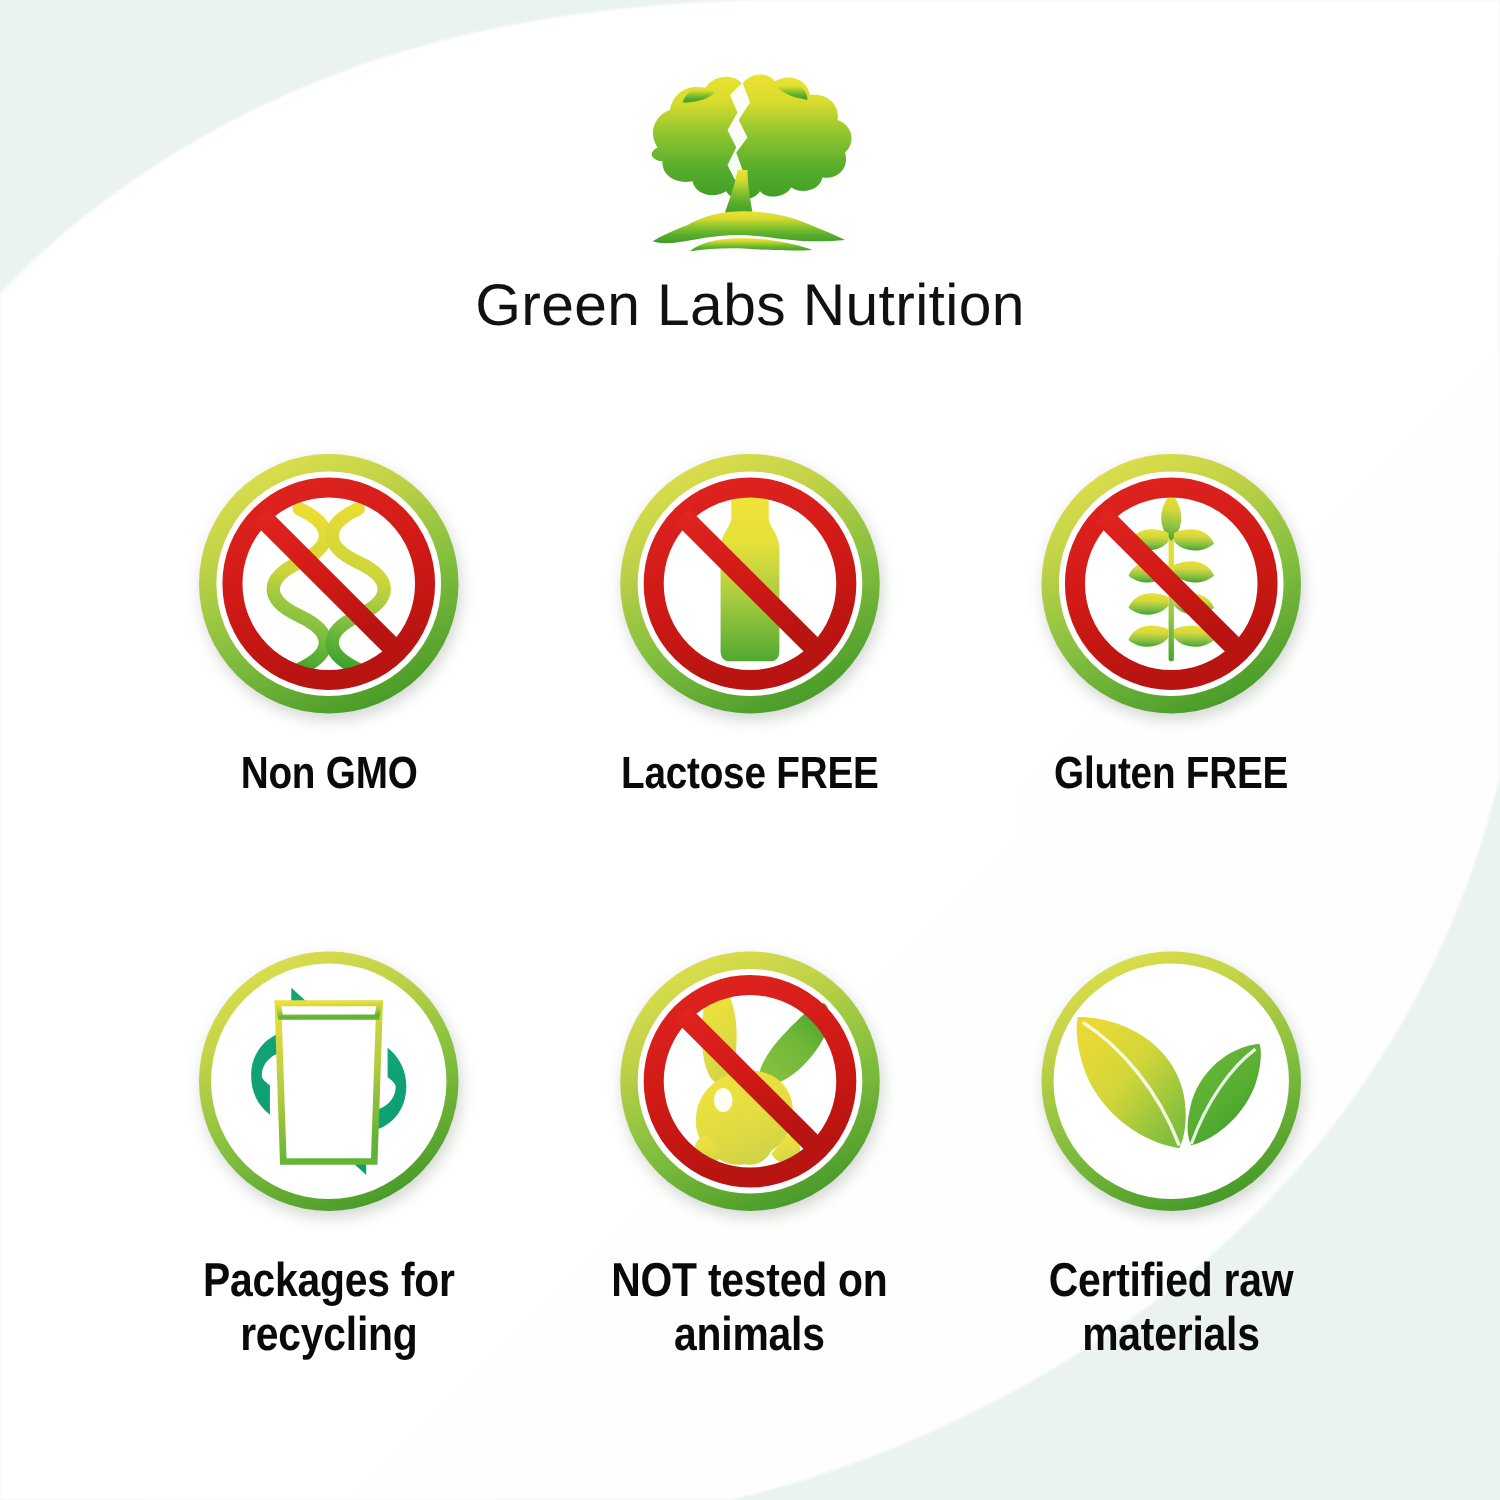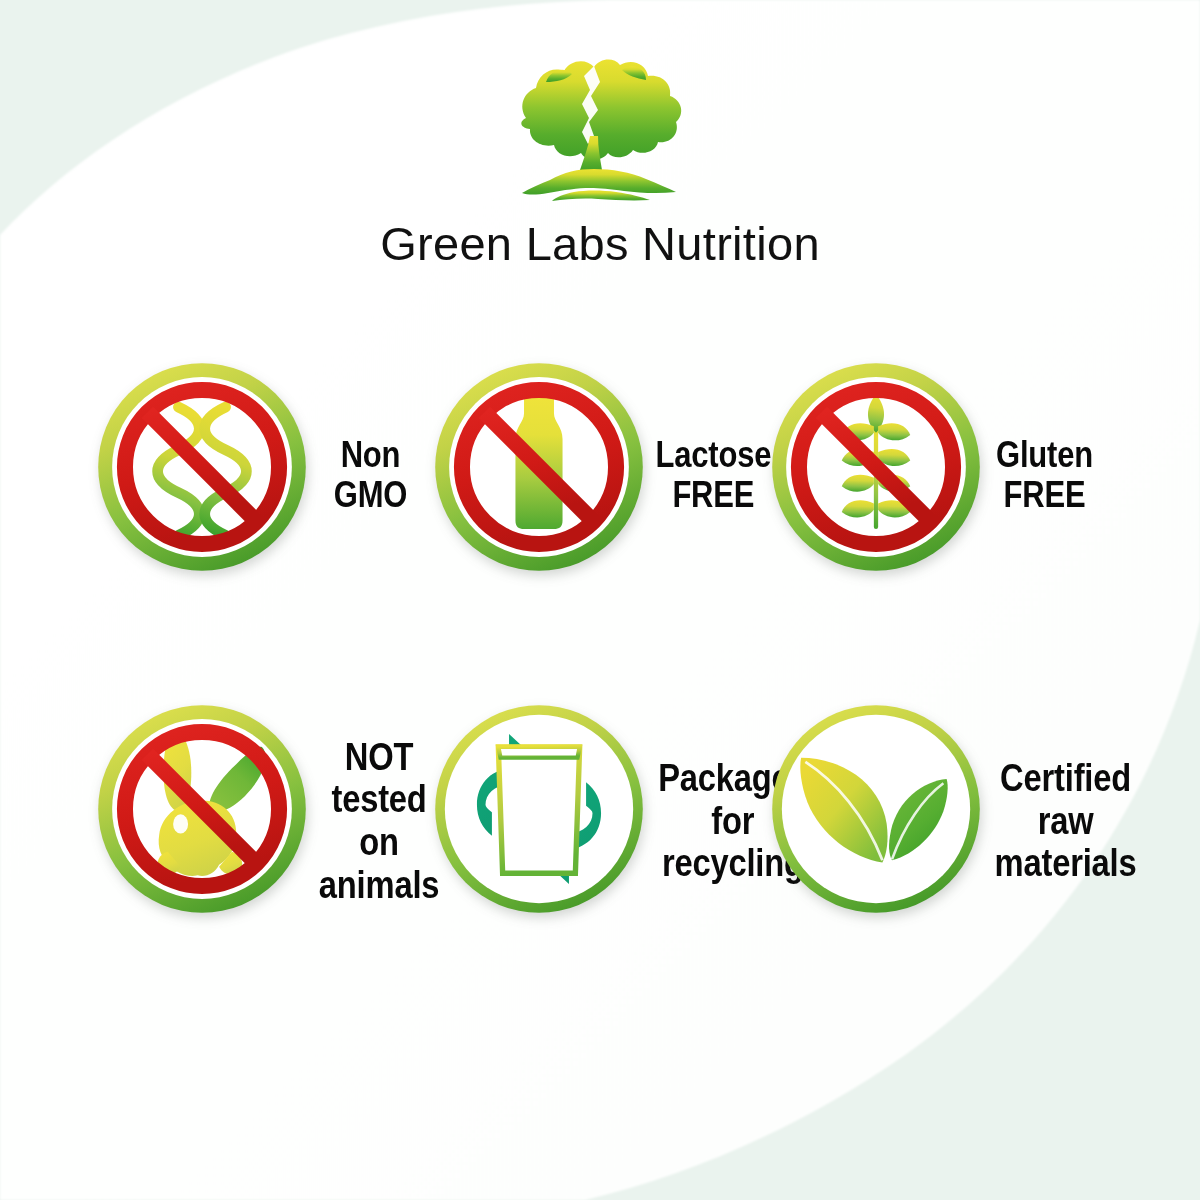--- a/index.html
+++ b/index.html
@@ -38,21 +38,21 @@
   }
   .row{
     display:flex;
     justify-content:center;
     align-items:flex-start;
   }
   .row-2{margin-top:112px;}
   .cell{
     width:337px;
     display:flex;
-    flex-direction:row;
+    flex-direction:column;
     align-items:center;
   }
   .badge-wrap{
     width:230px;height:230px;
     display:flex;align-items:center;justify-content:center;
     filter:drop-shadow(2px 5px 6px rgba(60,70,60,0.22));
   }
   .badge-svg{display:block;}
   .cell-label{
     margin-top:16px;
@@ -275,20 +275,66 @@
       </div>
 
     </div>
 
     <div class="row row-2">
 
       <div class="cell">
         <div class="badge-wrap">
           <svg class="badge-svg" width="214" height="214" viewBox="0 0 200 200">
             <defs>
+              <linearGradient id="ringG4" x1="0.15" y1="0" x2="0.6" y2="1">
+                <stop offset="0%" stop-color="#e1e24f"></stop>
+                <stop offset="30%" stop-color="#c2d247"></stop>
+                <stop offset="62%" stop-color="#86c03f"></stop>
+                <stop offset="100%" stop-color="#4a9c2a"></stop>
+              </linearGradient>
+              <linearGradient id="arrowG" x1="0.2" y1="0" x2="0.8" y2="1">
+                <stop offset="0%" stop-color="#12a87b"></stop>
+                <stop offset="100%" stop-color="#0e9a70"></stop>
+              </linearGradient>
+              <linearGradient id="boxEdgeG" x1="0" y1="0" x2="0.2" y2="1">
+                <stop offset="0%" stop-color="#e9e03a"></stop>
+                <stop offset="55%" stop-color="#b3cb41"></stop>
+                <stop offset="100%" stop-color="#63b336"></stop>
+              </linearGradient>
+            </defs>
+            <circle cx="100" cy="100" r="97" fill="url(#ringG4)"></circle>
+            <circle cx="100" cy="100" r="88" fill="#ffffff"></circle>
+
+            <g fill="url(#arrowG)">
+
+              <path d="M72 30 L96 52 L72 74 L72 62
+                       C54 64 42 78 42 96 C42 108 47 118 56 125
+                       L56 103 C52 100 50 98 50 96
+                       C50 86 58 78 72 77 Z"></path>
+
+              <path d="M128 170 L104 148 L128 126 L128 138
+                       C146 136 158 122 158 104 C158 92 153 82 144 75
+                       L144 97 C148 100 150 102 150 104
+                       C150 114 142 122 128 123 Z"></path>
+            </g>
+
+            <g>
+              <path d="M62 42 L138 42 L134 160 L66 160 Z" fill="#ffffff" stroke="url(#boxEdgeG)" stroke-width="5"></path>
+              <path d="M62 42 L138 42 L136 52 L64 52 Z" fill="#ffffff" stroke="url(#boxEdgeG)" stroke-width="4"></path>
+            </g>
+          </svg>
+        </div>
+        <div class="cell-label">Packages for
+recycling</div>
+      </div>
+
+      <div class="cell">
+        <div class="badge-wrap">
+          <svg class="badge-svg" width="214" height="214" viewBox="0 0 200 200">
+            <defs>
               <linearGradient id="ringG5" x1="0.15" y1="0" x2="0.6" y2="1">
                 <stop offset="0%" stop-color="#e3e24e"></stop>
                 <stop offset="30%" stop-color="#c2d247"></stop>
                 <stop offset="62%" stop-color="#86c03f"></stop>
                 <stop offset="100%" stop-color="#4a9c2a"></stop>
               </linearGradient>
               <linearGradient id="bunnyBodyG" x1="0.3" y1="0" x2="0.7" y2="1">
                 <stop offset="0%" stop-color="#f0e23c"></stop>
                 <stop offset="55%" stop-color="#e2dc42"></stop>
                 <stop offset="100%" stop-color="#cdd248"></stop>
@@ -329,66 +375,20 @@
           </svg>
         </div>
         <div class="cell-label">NOT tested on
 animals</div>
       </div>
 
       <div class="cell">
         <div class="badge-wrap">
           <svg class="badge-svg" width="214" height="214" viewBox="0 0 200 200">
             <defs>
-              <linearGradient id="ringG4" x1="0.15" y1="0" x2="0.6" y2="1">
-                <stop offset="0%" stop-color="#e1e24f"></stop>
-                <stop offset="30%" stop-color="#c2d247"></stop>
-                <stop offset="62%" stop-color="#86c03f"></stop>
-                <stop offset="100%" stop-color="#4a9c2a"></stop>
-              </linearGradient>
-              <linearGradient id="arrowG" x1="0.2" y1="0" x2="0.8" y2="1">
-                <stop offset="0%" stop-color="#12a87b"></stop>
-                <stop offset="100%" stop-color="#0e9a70"></stop>
-              </linearGradient>
-              <linearGradient id="boxEdgeG" x1="0" y1="0" x2="0.2" y2="1">
-                <stop offset="0%" stop-color="#e9e03a"></stop>
-                <stop offset="55%" stop-color="#b3cb41"></stop>
-                <stop offset="100%" stop-color="#63b336"></stop>
-              </linearGradient>
-            </defs>
-            <circle cx="100" cy="100" r="97" fill="url(#ringG4)"></circle>
-            <circle cx="100" cy="100" r="88" fill="#ffffff"></circle>
-
-            <g fill="url(#arrowG)">
-
-              <path d="M72 30 L96 52 L72 74 L72 62
-                       C54 64 42 78 42 96 C42 108 47 118 56 125
-                       L56 103 C52 100 50 98 50 96
-                       C50 86 58 78 72 77 Z"></path>
-
-              <path d="M128 170 L104 148 L128 126 L128 138
-                       C146 136 158 122 158 104 C158 92 153 82 144 75
-                       L144 97 C148 100 150 102 150 104
-                       C150 114 142 122 128 123 Z"></path>
-            </g>
-
-            <g>
-              <path d="M62 42 L138 42 L134 160 L66 160 Z" fill="#ffffff" stroke="url(#boxEdgeG)" stroke-width="5"></path>
-              <path d="M62 42 L138 42 L136 52 L64 52 Z" fill="#ffffff" stroke="url(#boxEdgeG)" stroke-width="4"></path>
-            </g>
-          </svg>
-        </div>
-        <div class="cell-label">Packages for
-recycling</div>
-      </div>
-
-      <div class="cell">
-        <div class="badge-wrap">
-          <svg class="badge-svg" width="214" height="214" viewBox="0 0 200 200">
-            <defs>
               <linearGradient id="ringG6" x1="0.2" y1="0" x2="0.6" y2="1">
                 <stop offset="0%" stop-color="#dfe04d"></stop>
                 <stop offset="30%" stop-color="#c0d146"></stop>
                 <stop offset="62%" stop-color="#82be3e"></stop>
                 <stop offset="100%" stop-color="#469a29"></stop>
               </linearGradient>
               <linearGradient id="bigLeafG" x1="0.1" y1="0.1" x2="0.9" y2="0.9">
                 <stop offset="0%" stop-color="#ead935"></stop>
                 <stop offset="45%" stop-color="#d2d63a"></stop>
                 <stop offset="100%" stop-color="#7fbe3c"></stop>

